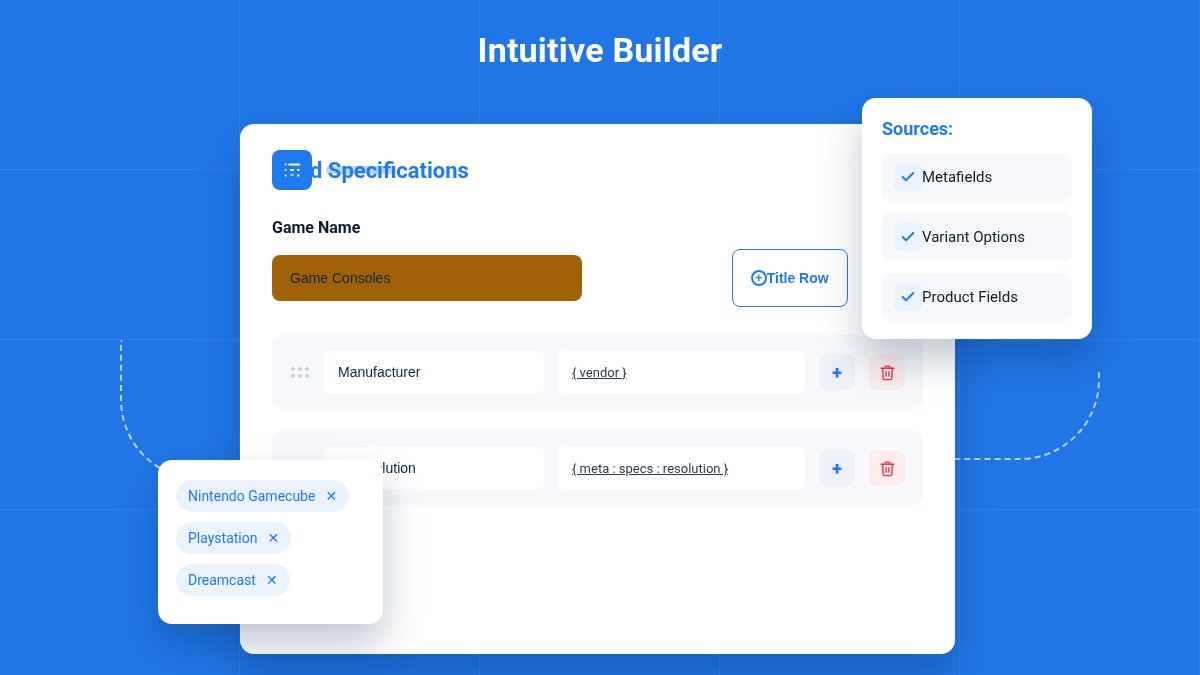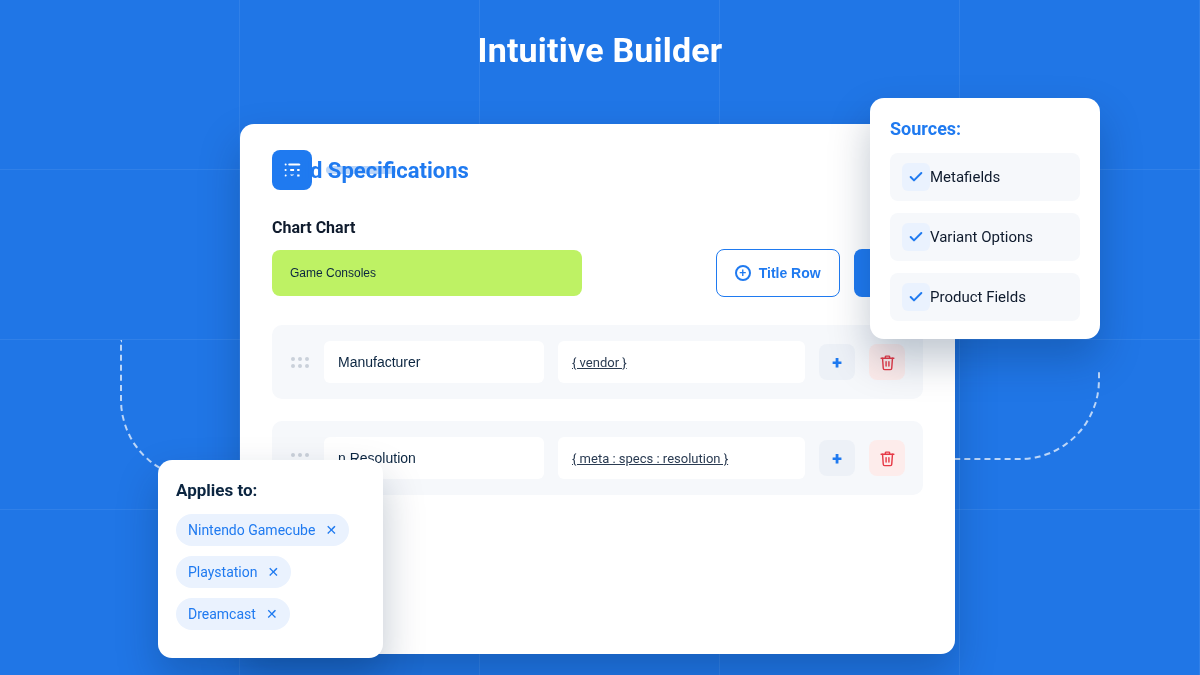--- a/index.html
+++ b/index.html
@@ -77,27 +77,27 @@
     position: absolute; left: 0; right: 0; text-align: left;
   }
   .section-label {
     font-weight: 700; color: #0f1b2d; font-size: 16px;
     margin-bottom: 12px;
   }
   .name-row {
     display: flex; gap: 14px; align-items: center; margin-bottom: 28px;
   }
   .text-input {
-    height: 46px; background: #bef264; border-radius: 8px;
-    border: none; padding: 0 18px; font-size: 12px; color: #0b2540;
+    height: 46px; background: #a16207; border-radius: 8px;
+    border: none; padding: 0 18px; font-size: 14px; color: #0b2540;
     flex: 1;
   }
   .btn {
-    height: 48px; border-radius: 8px; padding: 0 18px;
-    display: inline-flex; align-items: center; gap: 8px;
+    height: 58px; border-radius: 8px; padding: 0 18px;
+    display: inline-flex; align-items: center; 
     font-weight: 600; font-size: 14px; cursor: pointer;
     white-space: nowrap;
   }
   .btn-outline {
     background: #fff; color: #1f7af0; border: 1.5px solid #1f7af0;
   }
   .btn-solid {
     background: #1f7af0; color: #fff; border: none;
   }
   .plus-circle {
@@ -133,21 +133,21 @@
     display: flex; align-items: center; justify-content: center;
     background: #edf1f7; cursor: pointer;
   }
   .icon-btn.plus { color: #1f7af0; font-weight: 900; font-size: 18px; }
   .icon-btn.trash { color: #e63946; background: #fdeceb; }
   .trash svg { width: 17px; height: 17px; }
 
   
   .sources-card {
     position: absolute;
-    right: 100px; top: 98px;
+    right: 108px; top: 98px;
     width: 230px;
     background: #fff; border-radius: 14px;
     box-shadow: 0 20px 40px rgba(4,30,66,0.25);
     padding: 20px 20px 18px;
     z-index: 3;
   }
   .sources-title {
     color: #1f7af0; font-weight: 700; font-size: 18px; margin-bottom: 14px;
   }
   .source-item {
@@ -203,21 +203,21 @@
         <circle cx="5" cy="12" r="1.2" fill="currentColor" stroke="none"></circle>
           <line x1="9" y1="12" x2="20" y2="12"></line>
         <circle cx="5" cy="18" r="1.2" fill="currentColor" stroke="none"></circle>
           <line x1="9" y1="18" x2="20" y2="18"></line>
       </svg>
     </div>
     <div class="header-line"></div>
     <div class="builder-title">Build Specifications</div>
   </div>
 
-  <div class="section-label">Chart Chart</div>
+  <div class="section-label">Game Name</div>
 
   <div class="name-row">
     <input class="text-input" style="max-width: 310px;" value="Game Consoles">
     <button class="btn btn-outline" style="margin-left:auto">
       <span class="plus-circle"></span>
       <span>Title Row</span>
     </button>
     <button class="btn btn-solid">
       <span class="plus-circle"></span>
       <span>S</span>
@@ -295,21 +295,20 @@
     <div class="check-box">
       <svg viewBox="0 0 24 24" fill="none" stroke="currentColor" stroke-width="3" stroke-linecap="round" stroke-linejoin="round">
           <polyline points="20 6 9 17 4 12"></polyline>
         </svg>
     </div>
     <span>Product Fields</span>
   </div>
 </div>
 
 <div class="applies-card">
-  <div class="applies-title">Applies to:</div>
   <div>
     <div class="tag">
       <span>Nintendo Gamecube</span>
       <span class="x">✕</span>
     </div>
   </div>
   <div>
     <div class="tag">
       <span>Playstation</span>
       <span class="x">✕</span>

